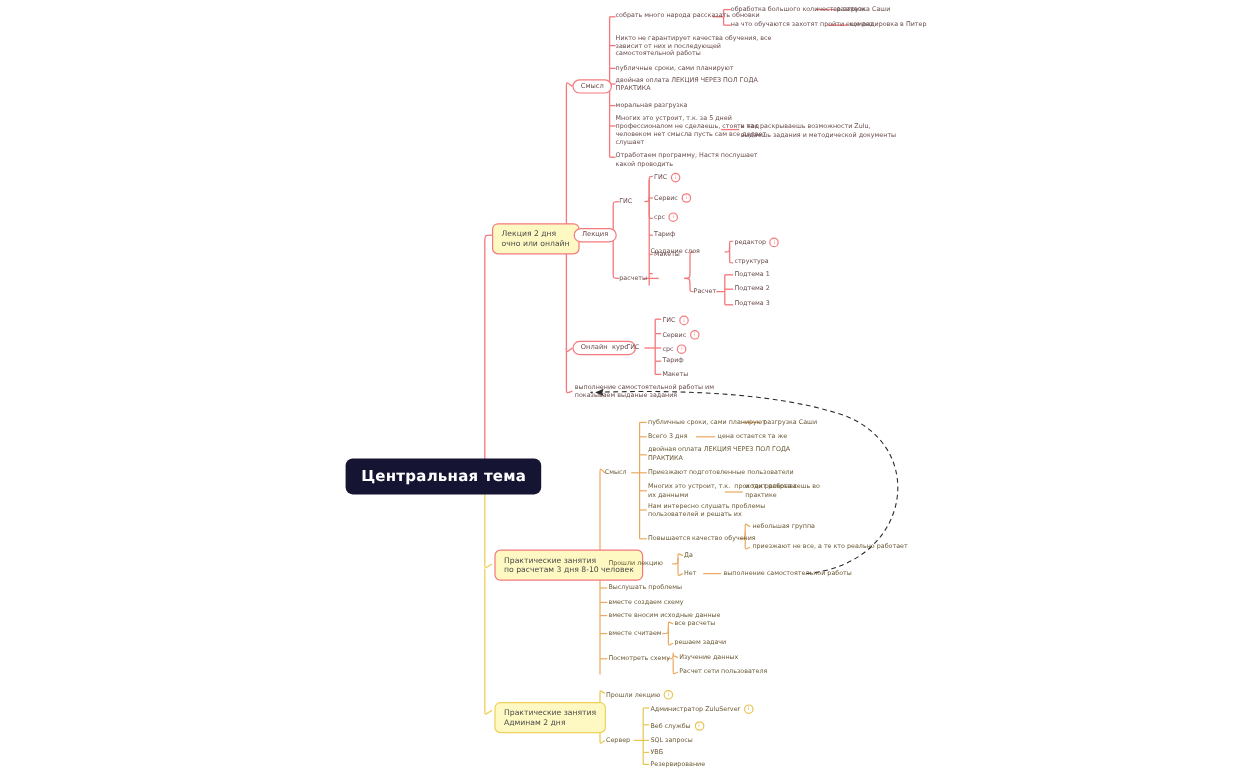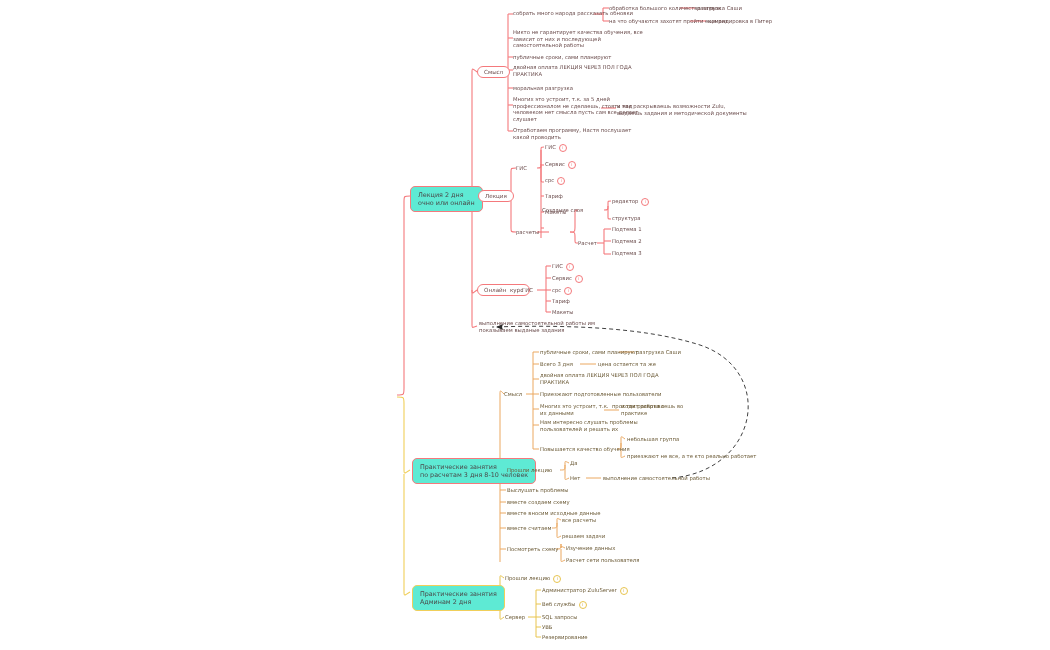--- a/index.html
+++ b/index.html
@@ -14,21 +14,21 @@
   .node{position:absolute;white-space:pre;line-height:1.25;}
 
   
   .root{
     background:#151433;color:#ffffff;border-radius:6px;
     padding:7px 13px;font-size:12.5px;font-weight:700;letter-spacing:.2px;
   }
 
   
   .l1{
-    border:1.2px solid #f4797c;border-radius:5px;background:#5eead4;
+    border:1.2px solid #f4797c;border-radius:5px;background:#fef9c3;
     padding:4px 7px;font-size:6.4px;color:#4a4a4a;
   }
   .l1.gold{border-color:#f0cf5a;}
 
   
   .pill{
     border:1px solid #f4797c;border-radius:9px;background:#fff;
     padding:1.5px 6px;font-size:5.6px;color:#6b4a4a;
   }
 
@@ -159,20 +159,21 @@
         <path d="M536,604 L541,604"></path>
       <path d="M536,617 L541,617"></path>
         <path d="M536,627 L541,627"></path>
       <path d="M536,637 L541,637"></path>
     </g>
 
     <path d="M672,478 C760,470 775,370 700,345 C640,326 560,325 492,327" fill="none" stroke="#2b2b2b" stroke-width="0.9" stroke-dasharray="4 3"></path>
     <path d="M496,327 l7,-3 l-1,3 l1,3 z" fill="#2b2b2b"></path>
   </svg>
 
+  <div class="node root" style="left:288px;top:382px;">Центральная тема</div>
 
   <div class="node l1" style="left:410px;top:186px;">Лекция 2 дня
 очно или онлайн</div>
 
   <div class="node pill" style="left:478px;top:190px;">Лекция</div>
 
   <div class="node pill" style="left:477px;top:66px;">Смысл</div>
 
   <div class="node pill" style="left:477px;top:284px;">Онлайн  курс</div>
 

